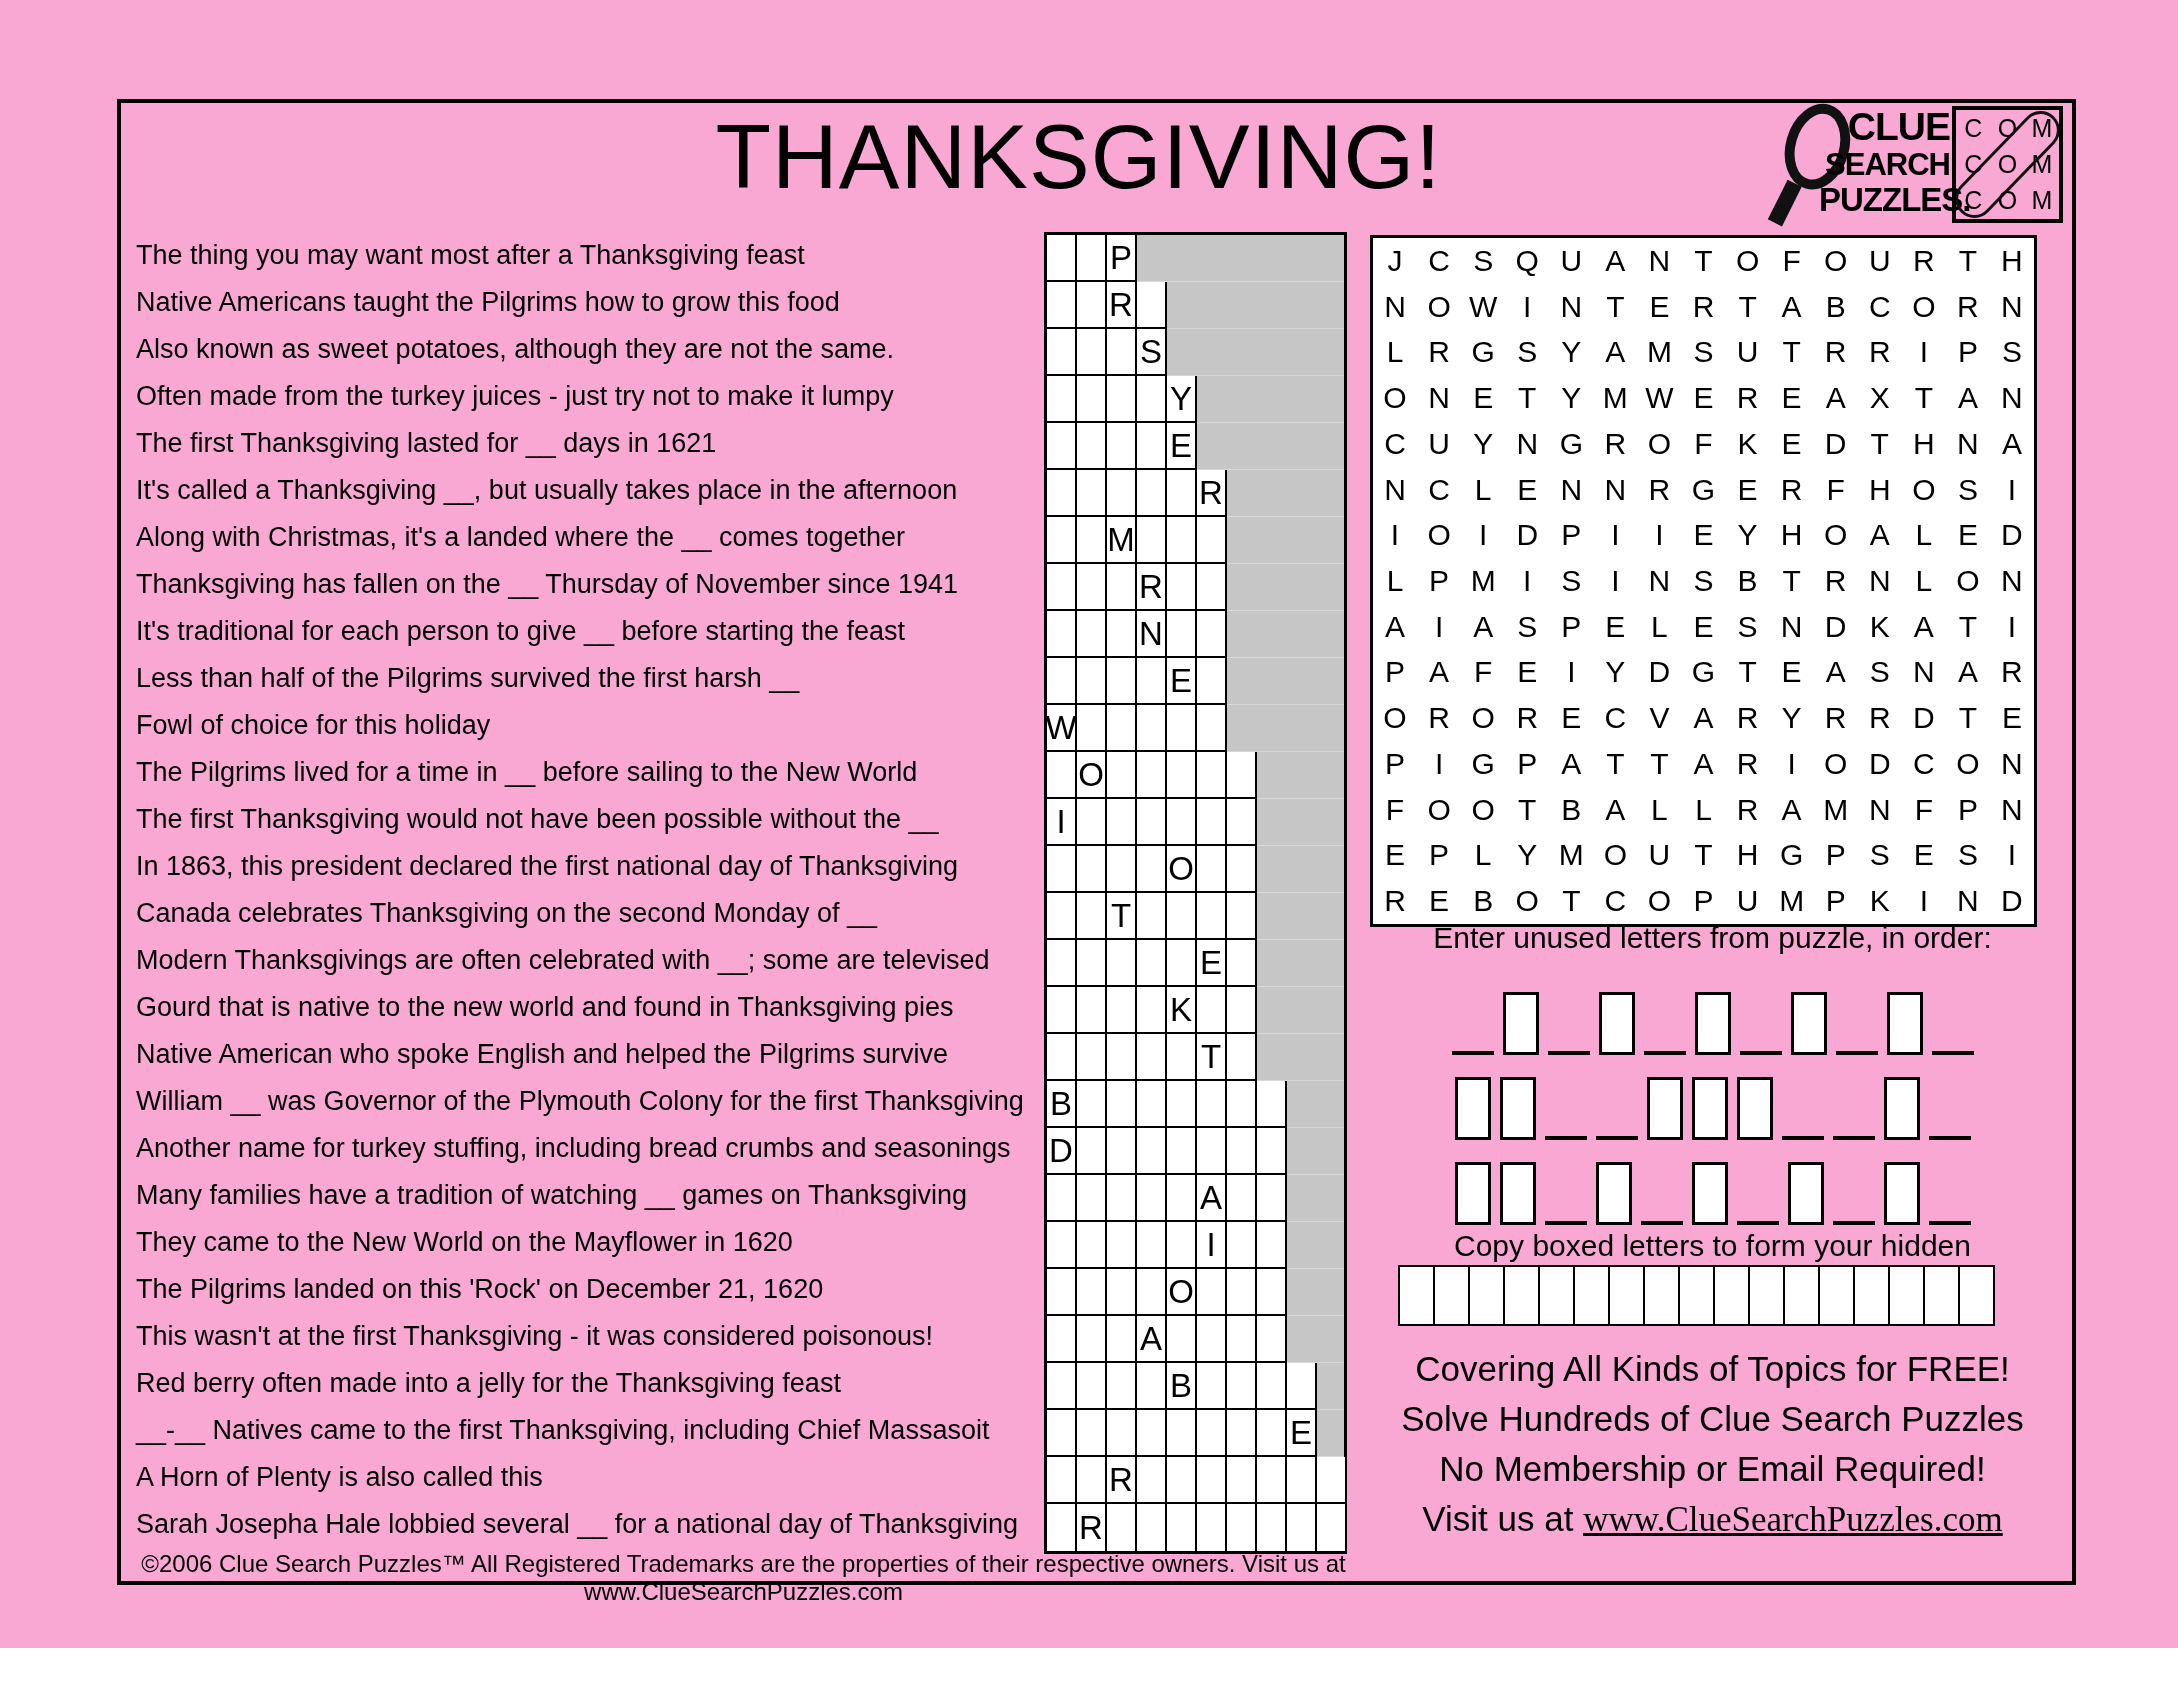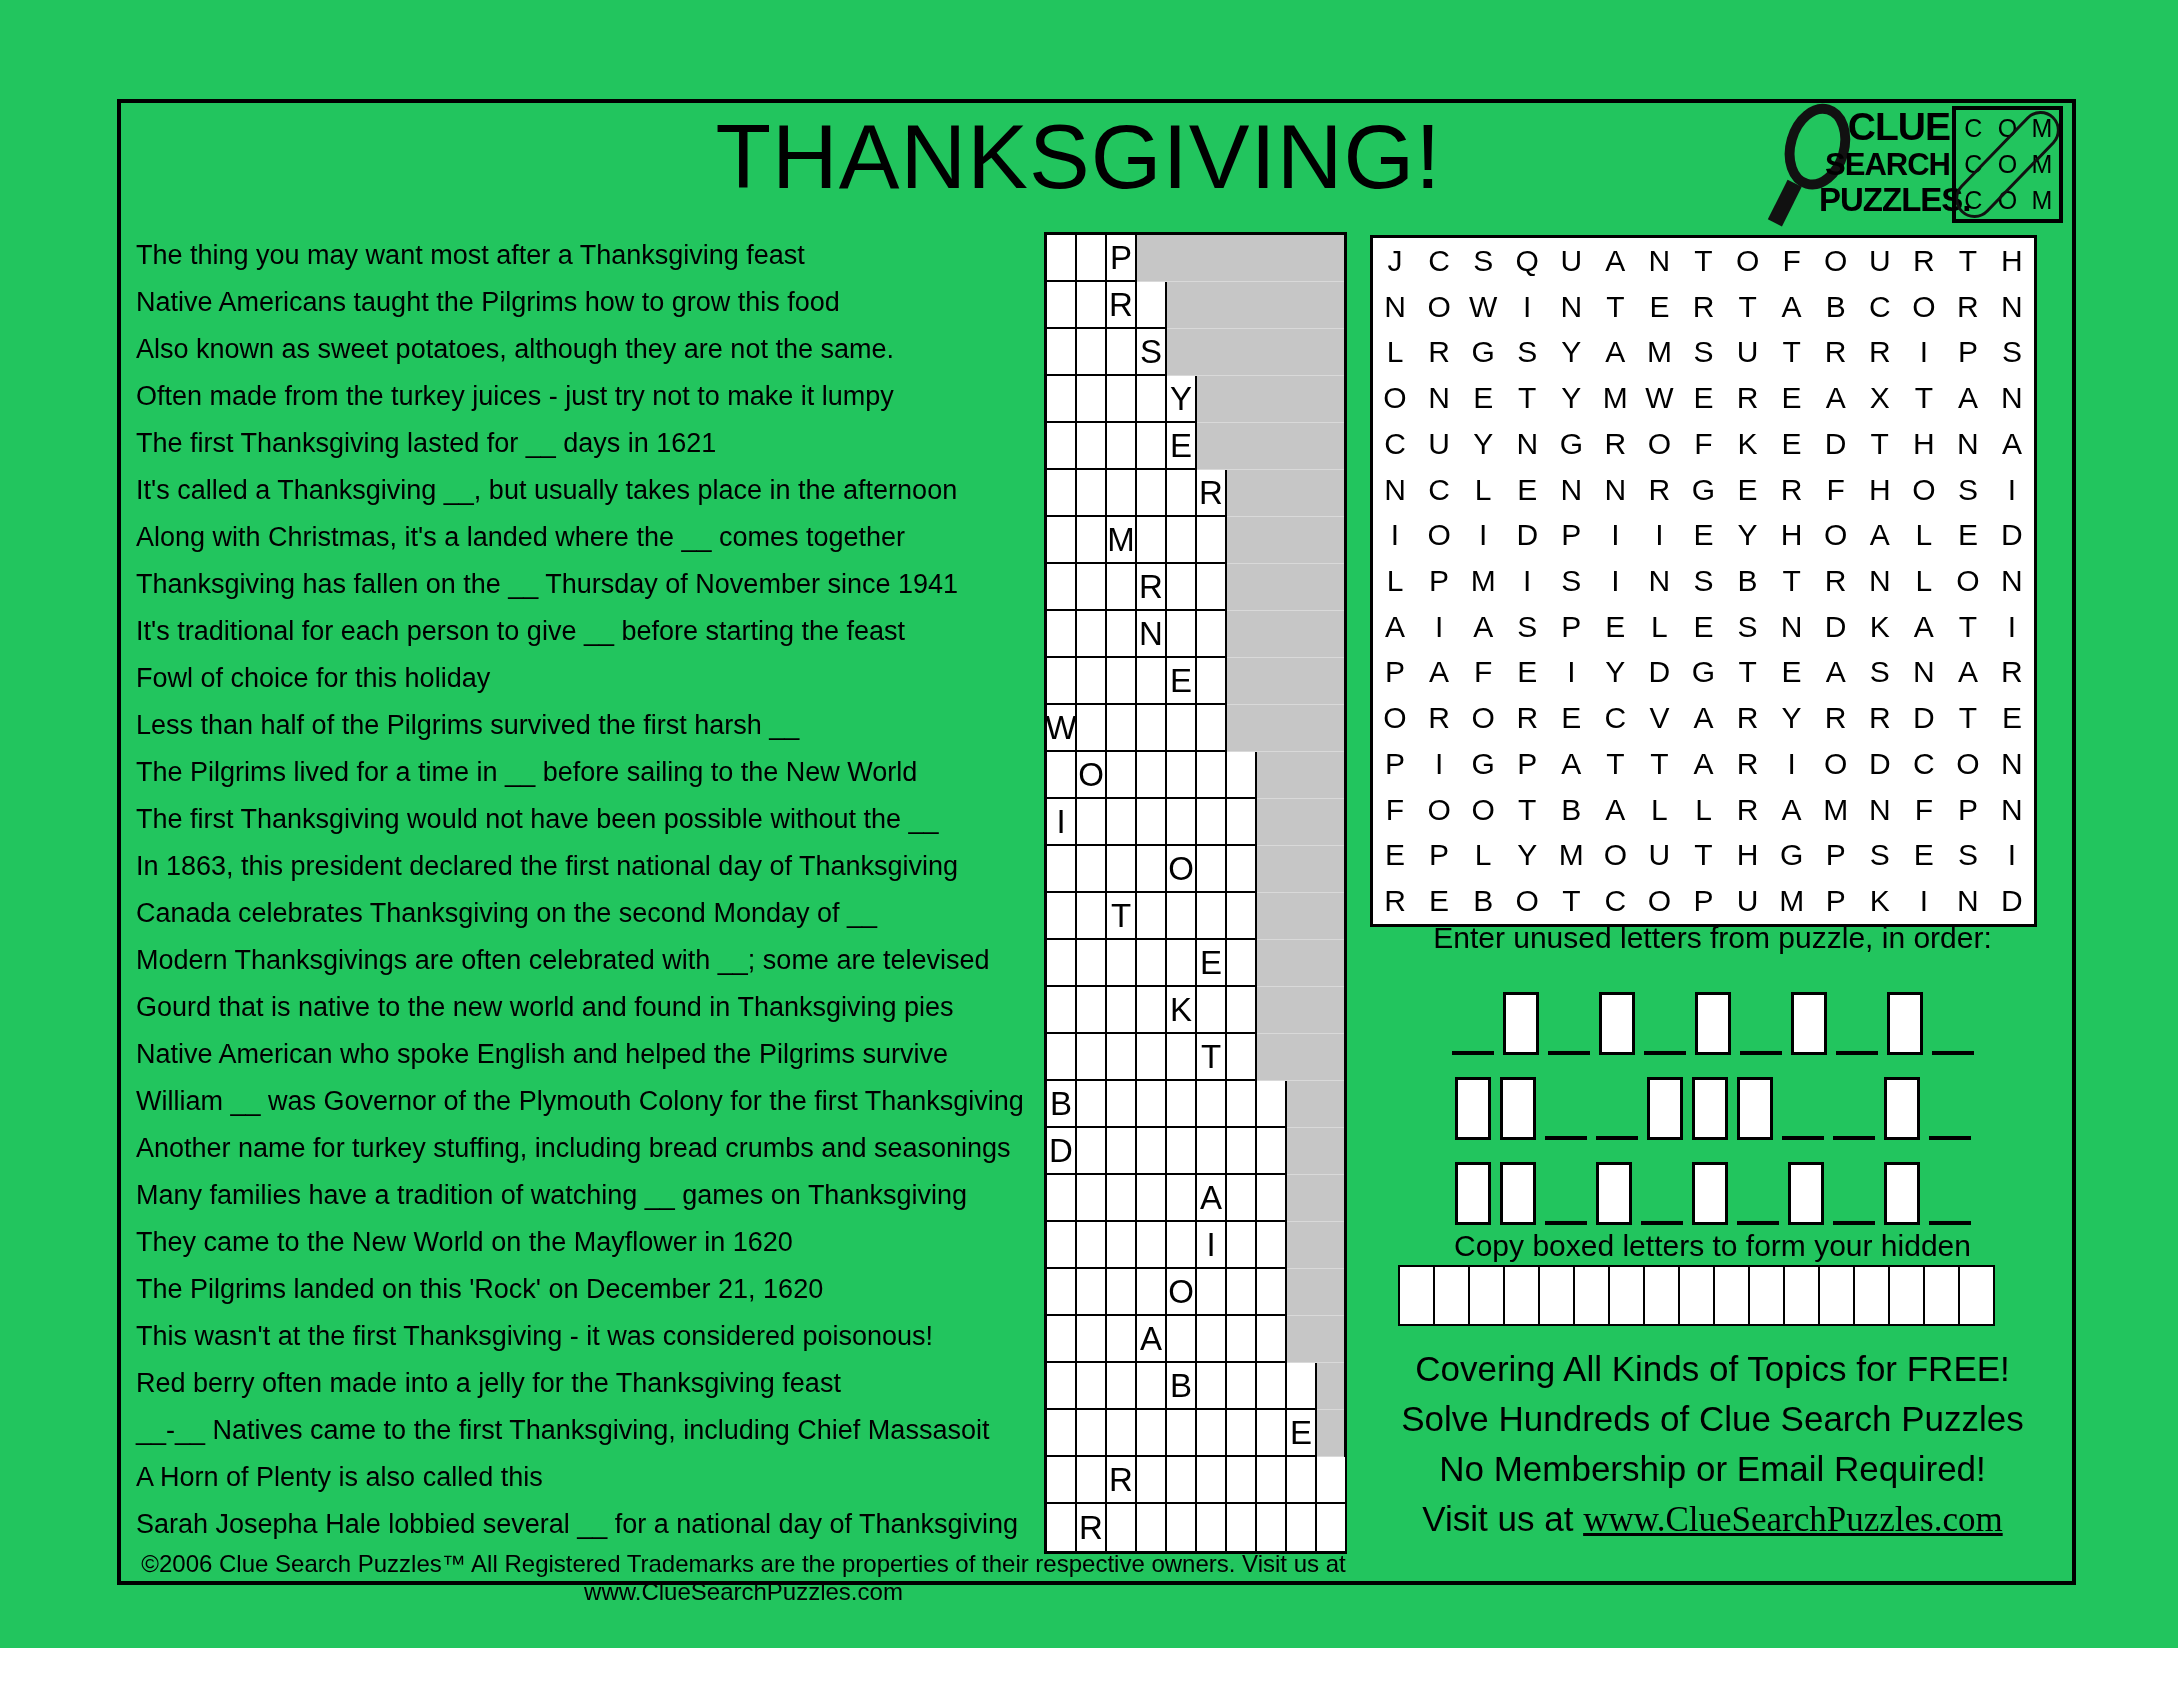--- a/index.html
+++ b/index.html
@@ -1,17 +1,17 @@
 <!DOCTYPE html>
 <html><head>
 <meta charset="utf-8">
 <style>
   * { margin:0; padding:0; box-sizing:border-box; }
   body { background:#ffffff; font-family:"Liberation Sans", sans-serif; color:#000; }
-  .canvas { position:relative; width:2178px; height:1648px; background:#22c55e; overflow:hidden; }
+  .canvas { position:relative; width:2178px; height:1648px; background:#f9a8d4; overflow:hidden; }
   .page-border { position:absolute; left:117px; top:99px; width:1959px; height:1486px; border:4px solid #000; }
 
   .title { position:absolute; left:554px; top:105px; width:1049px; text-align:center;
            font-size:91px; letter-spacing:1px; white-space:nowrap; }
 
   
   .logo { position:absolute; left:1762px; top:101px; width:305px; height:127px; }
   .logo-mag { position:absolute; left:2px; top:2px; width:94px; height:124px; }
   .logo-text { position:absolute; left:57px; top:6px; width:131px; text-align:right;
                font-weight:bold; letter-spacing:-1px; line-height:1; }
@@ -103,22 +103,22 @@
   <div class="clues">
       <div class="clue-line">The thing you may want most after a Thanksgiving feast</div>
       <div class="clue-line">Native Americans taught the Pilgrims how to grow this food</div>
       <div class="clue-line">Also known as sweet potatoes, although they are not the same.</div>
       <div class="clue-line">Often made from the turkey juices - just try not to make it lumpy</div>
       <div class="clue-line">The first Thanksgiving lasted for __ days in 1621</div>
       <div class="clue-line">It's called a Thanksgiving __, but usually takes place in the afternoon</div>
       <div class="clue-line">Along with Christmas, it's a landed where the __ comes together</div>
       <div class="clue-line">Thanksgiving has fallen on the __ Thursday of November since 1941</div>
       <div class="clue-line">It's traditional for each person to give __ before starting the feast</div>
+      <div class="clue-line">Less than half of the Pilgrims survived the first harsh __</div>
       <div class="clue-line">Fowl of choice for this holiday</div>
-      <div class="clue-line">Less than half of the Pilgrims survived the first harsh __</div>
       <div class="clue-line">The Pilgrims lived for a time in __ before sailing to the New World</div>
       <div class="clue-line">The first Thanksgiving would not have been possible without the __</div>
       <div class="clue-line">In 1863, this president declared the first national day of Thanksgiving</div>
       <div class="clue-line">Canada celebrates Thanksgiving on the second Monday of __</div>
       <div class="clue-line">Modern Thanksgivings are often celebrated with __; some are televised</div>
       <div class="clue-line">Gourd that is native to the new world and found in Thanksgiving pies</div>
       <div class="clue-line">Native American who spoke English and helped the Pilgrims survive</div>
       <div class="clue-line">William __ was Governor of the Plymouth Colony for the first Thanksgiving</div>
       <div class="clue-line">Another name for turkey stuffing, including bread crumbs and seasonings</div>
       <div class="clue-line">Many families have a tradition of watching __ games on Thanksgiving</div>

